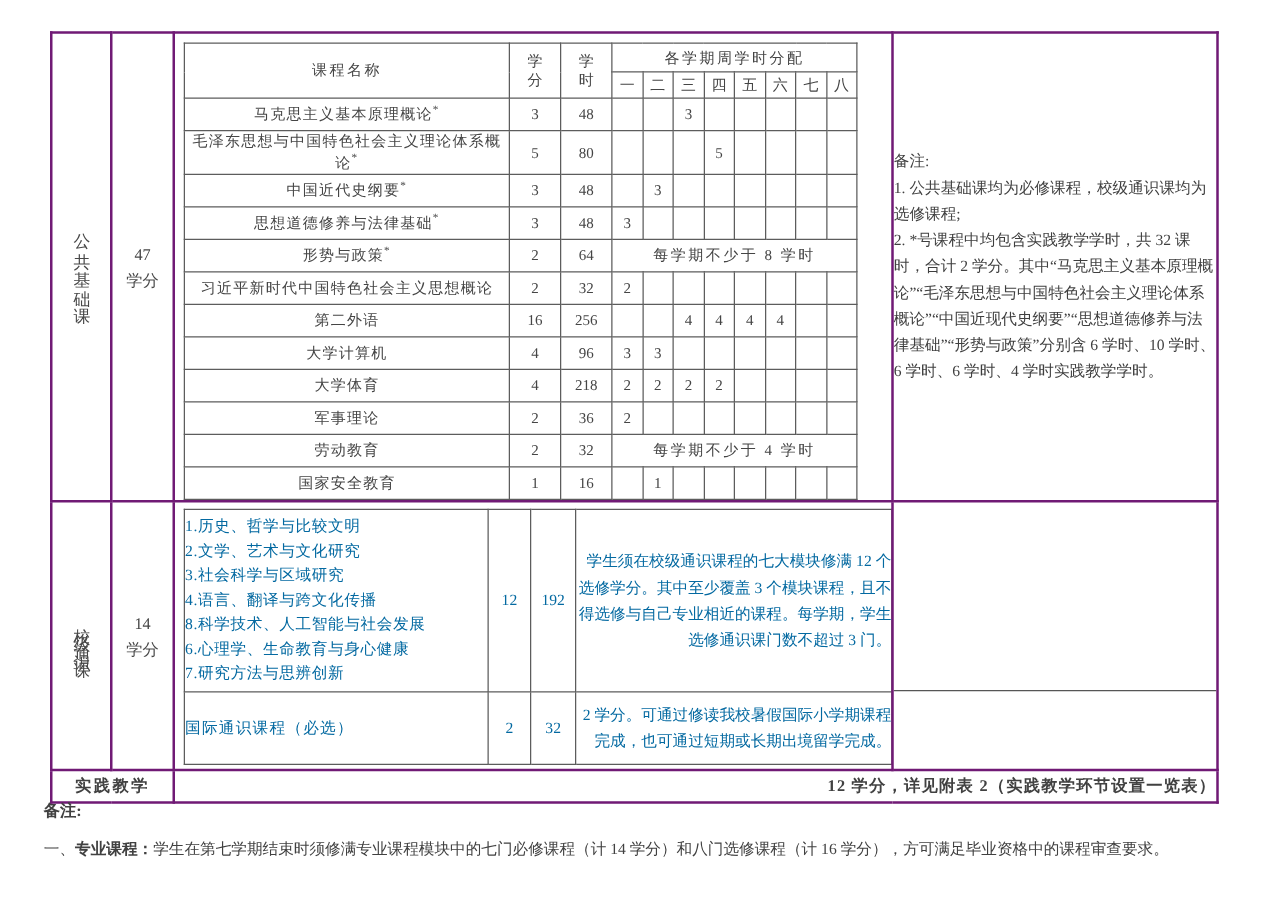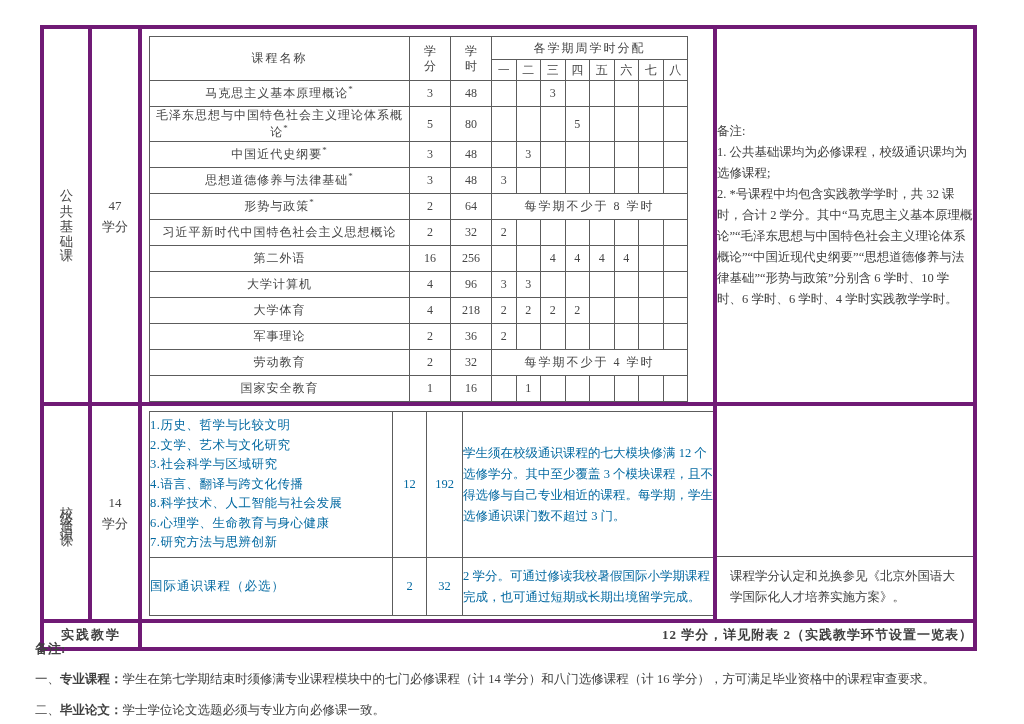--- a/index.html
+++ b/index.html
@@ -3,21 +3,21 @@
 <meta charset="utf-8">
 <style>
   html,body{margin:0;padding:0;background:#fff;}
   .page{
     position:relative;width:1024px;height:724px;background:#ffffff;overflow:hidden;
     font-family:"Liberation Serif","DejaVu Serif",serif;color:#3f3f3f;
   }
   
   table{border-collapse:collapse;table-layout:fixed;}
   .outer{position:absolute;left:40px;top:25px;width:933px;}
-  .outer > tbody > tr > td{border:4px solid #701a75;padding:0;vertical-align:middle;}
+  .outer > tbody > tr > td{border:2px solid #701a75;padding:0;vertical-align:middle;}
   .sec1-row > td{height:360px;}
   .sec2-row > td{height:213px;}
   .sec3-row > td{height:24px;}
   .vlabel{
     writing-mode:vertical-lr;text-orientation:upright;
     margin:0 auto;text-align:center;font-size:13.5px;color:#474747;
   }
   .vlabel.sp-wide{letter-spacing:15px;}
   .vlabel.sp-narrow{letter-spacing:7px;}
   .vcell{text-align:center;}
@@ -33,21 +33,21 @@
   .inner tr.std > td{height:25px;}
   .inner tr.tall > td{height:34px;}
   .inner td.mergedsem{letter-spacing:2px;text-align:center;}
   sup.star{font-size:9px;vertical-align:super;line-height:0;}
   .inner2{margin:5px 0 0 7px;width:566px;}
   .inner2 td{border:1.2px solid #5c5c5c;font-size:12.5px;color:#0369a1;vertical-align:middle;padding:0;}
   .inner2 .r1 > td{height:145px;}
   .inner2 .r2 > td{height:57px;}
   .inner2 .numcell{text-align:center;}
   .modlist{padding:6px 4px 6px 8px;line-height:19.5px;letter-spacing:0.5px;}
-  .desc{padding:4px 9px;line-height:21px;text-align:left;font-family:Liberation Serif, serif;}
+  .desc{padding:4px 9px;line-height:21px;text-align:right;font-family:Liberation Serif, serif;}
   .namecell{padding-left:8px;letter-spacing:1px;}
   
   .r2cell{vertical-align:top !important;}
   .r2spacer{height:150px;border-bottom:1.6px solid #565656;}
   .r2text{padding:9px 13px 0 13px;font-size:12.5px;line-height:21px;}
   
   .remarks{padding:0 13px;font-size:12.5px;line-height:21px;text-align:left;}
   .remarks p{margin:0;}
   
   .practice-label{text-align:center;font-weight:bold;font-size:13px;letter-spacing:2px;color:#414141;}
@@ -303,34 +303,30 @@
                 <td class="namecell">国际通识课程（必选）</td>
                 <td class="numcell">2</td>
                 <td class="numcell">32</td>
                 <td class="desc">2 学分。可通过修读我校暑假国际小学期课程完成，也可通过短期或长期出境留学完成。</td>
               </tr>
             </tbody>
           </table>
         </td>
         <td class="r2cell">
           <div class="r2spacer"></div>
-          <div class="r2text">课程学分认定和兑换参见《北京外国语大学国际化人才培养实施方案》。</div>
         </td>
       </tr>
 
       <tr class="sec3-row">
         <td colspan="2" class="practice-label">实践教学</td>
         <td colspan="2" class="practice-desc">12 学分，详见附表 2（实践教学环节设置一览表）</td>
       </tr>
     </tbody>
   </table>
 
   <div class="footnotes">
     <div class="fn-title">备注:</div>
     <div class="fn-line">
       <span>一、</span><span class="fn-term">专业课程：</span><span>学生在第七学期结束时须修满专业课程模块中的七门必修课程（计 14 学分）和八门选修课程（计 16 学分），方可满足毕业资格中的课程审查要求。</span>
     </div>
-    <div class="fn-line">
-      <span>二、</span><span class="fn-term">毕业论文：</span><span>学士学位论文选题必须与专业方向必修课一致。</span>
-    </div>
   </div>
 
 </div>
 
 </body></html>

